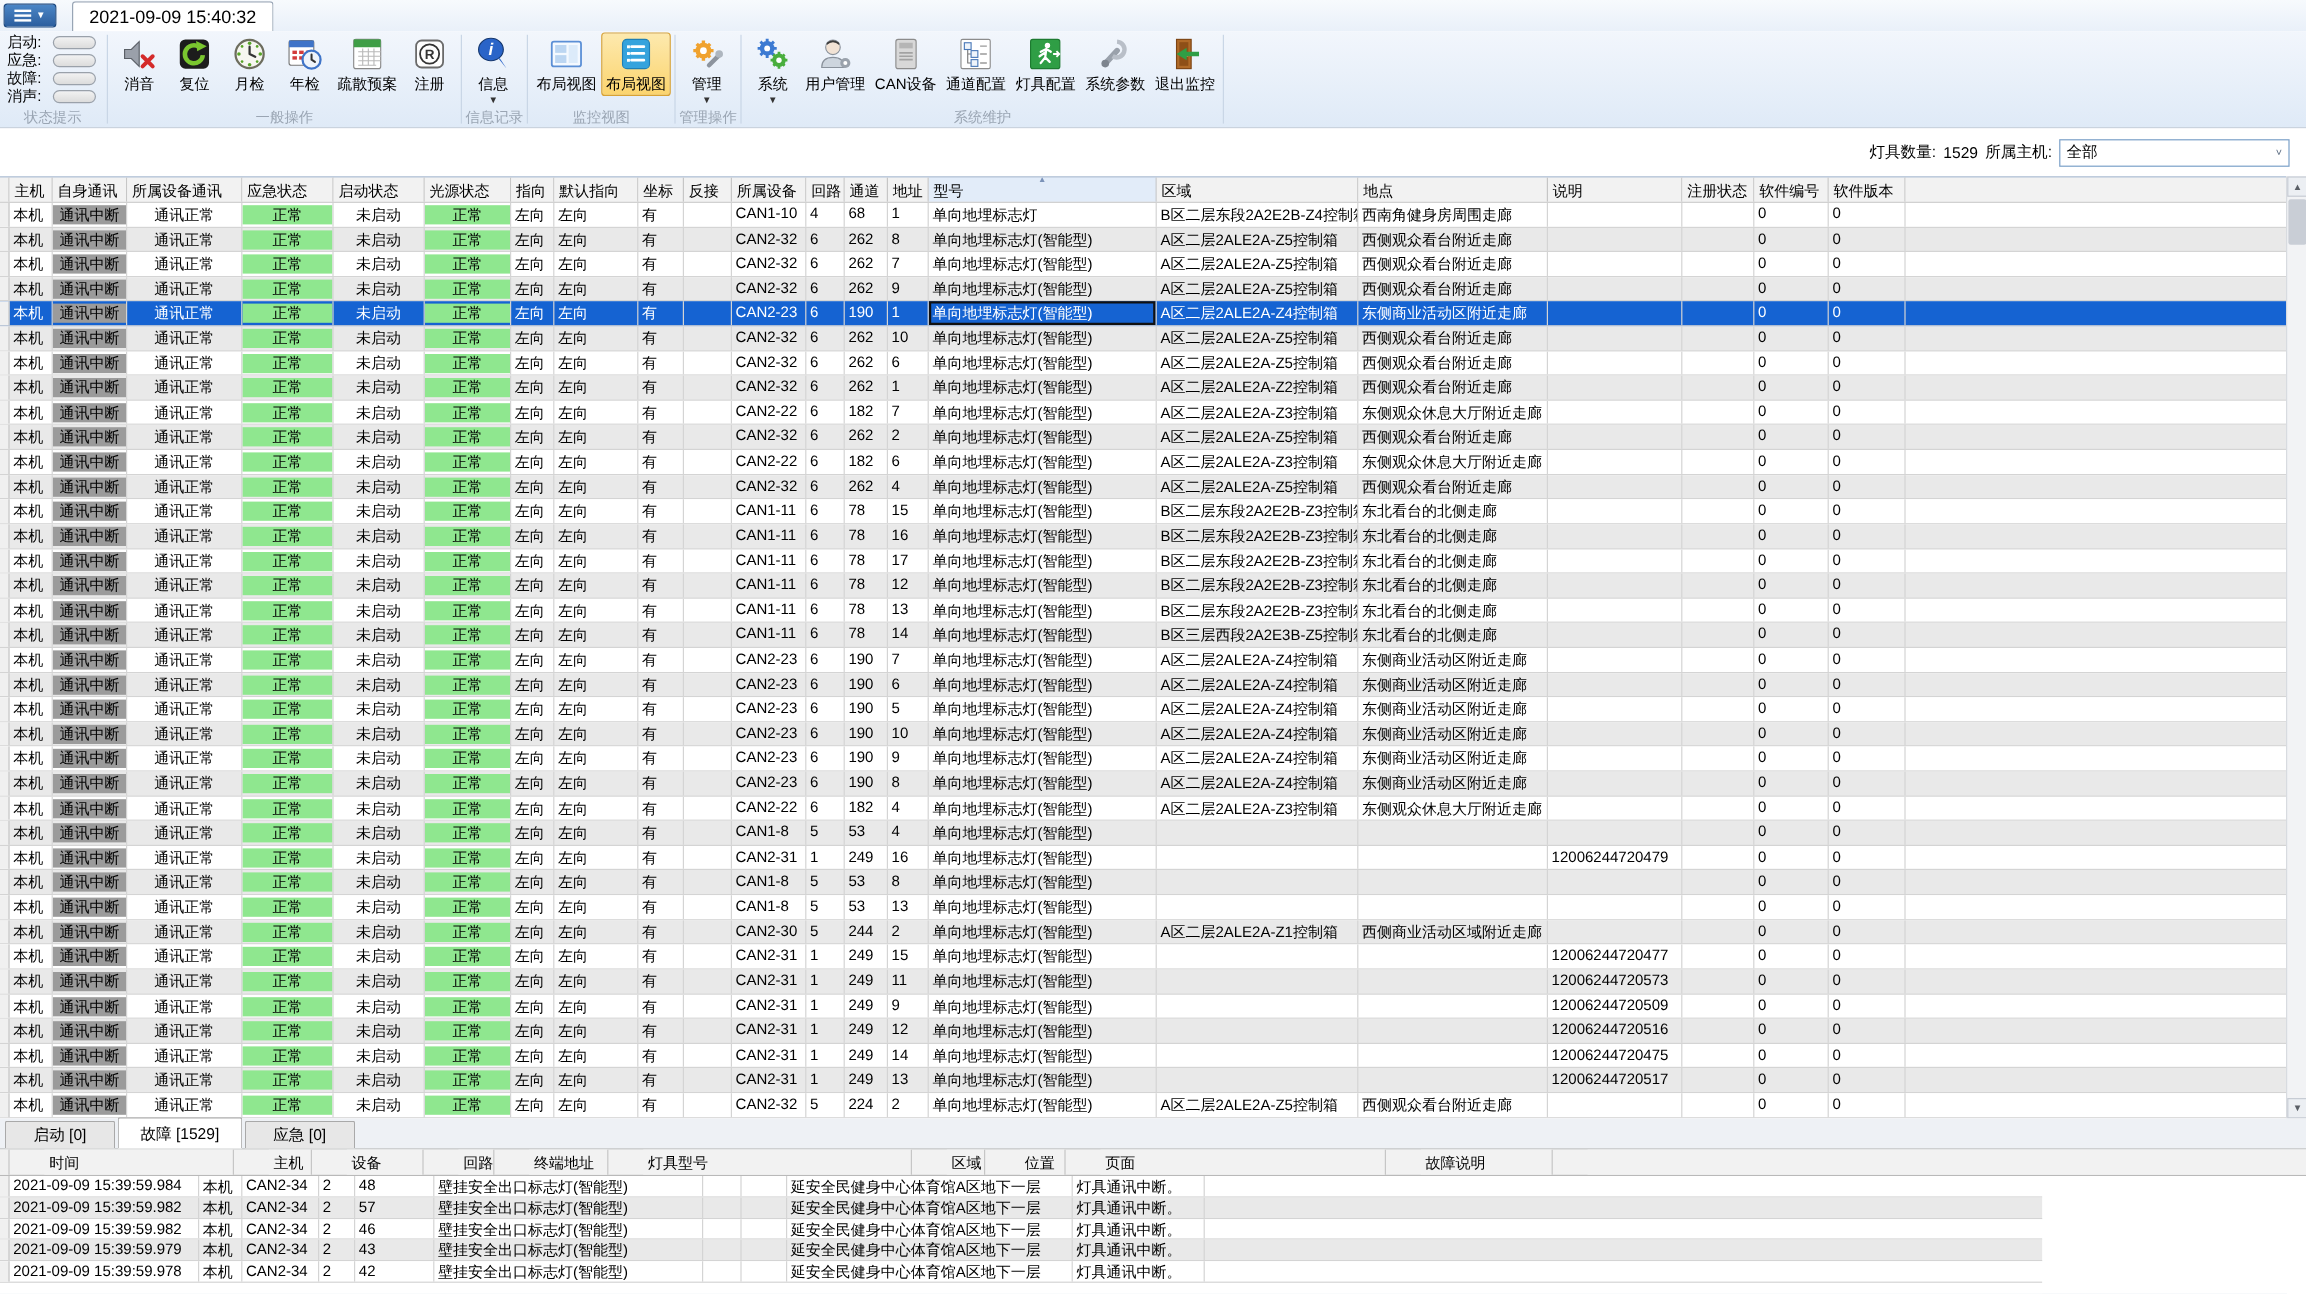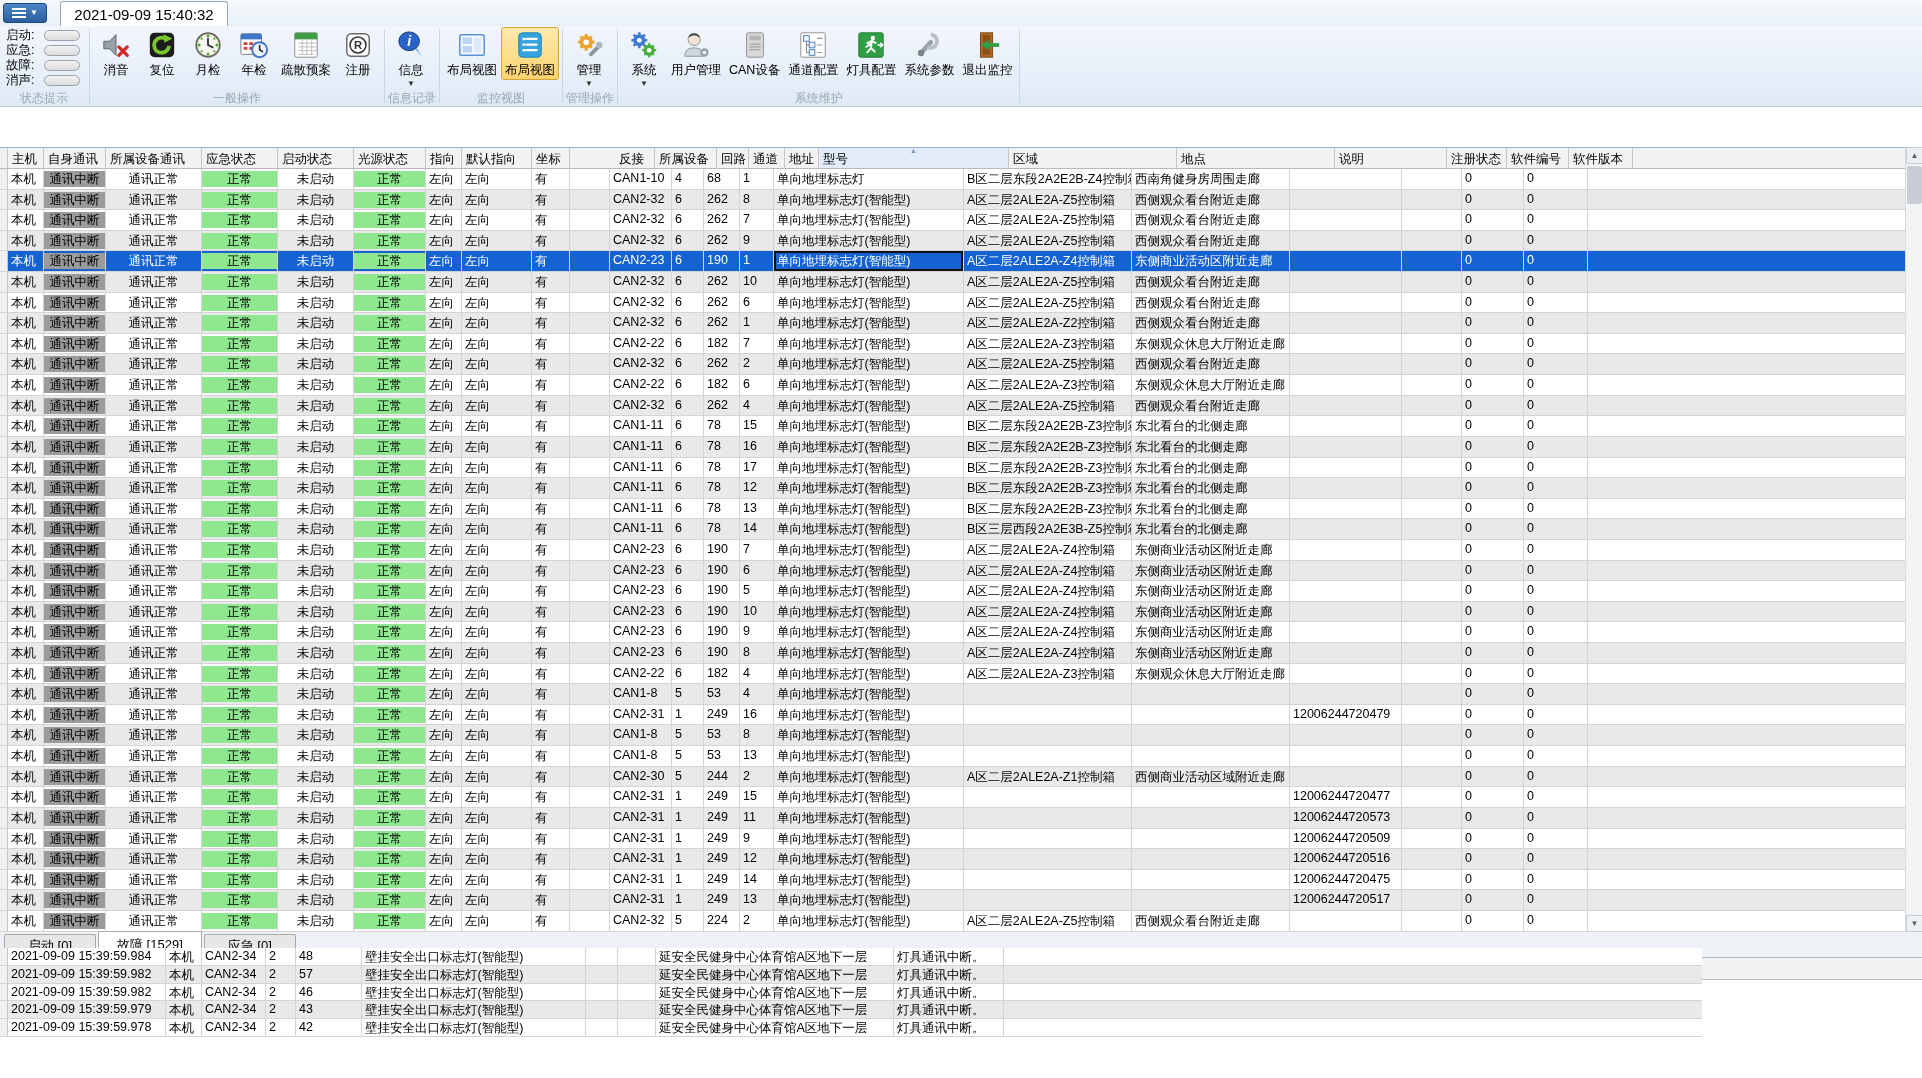--- a/index.html
+++ b/index.html
@@ -95,21 +95,21 @@
   #tabsbar{position:absolute;left:0;top:932px;width:1922px;height:26px;
     background:#eef1f5;display:flex;align-items:flex-end;padding-left:4px;border-bottom:1px solid #b9b9b9;}
   .tab{height:23px;min-width:92px;padding:0 18px;display:flex;align-items:center;justify-content:center;
     background:#e7e7e7;border:1px solid #a9a9a9;border-bottom:none;margin-right:2px;
     border-radius:2px 2px 0 0;font-size:13px;cursor:pointer;}
   .tab.active{background:#fff;height:26px;font-size:13px;}
 
   
   #fault-header{position:absolute;left:0;top:958px;width:1922px;height:22px;display:flex;
     background:var(--hdrbg);border-bottom:1px solid #b9b9b9;gap:29px;}
-  #fault-rows{position:absolute;left:0;top:948px;width:1702px;height:98px;overflow:hidden;background:#fff;}
+  #fault-rows{position:absolute;left:0;top:980px;width:1702px;height:98px;overflow:hidden;background:#fff;}
   .frow{display:flex;height:17.8px;border-bottom:1px solid var(--grid);background:#fff;}
   .frow.alt{background:var(--stripe);}
   .frow .cell{font-size:12.5px;padding-top:1px;}
 </style>
 </head>
 <body>
 
 <div id="app">
 
   <div id="titlebar">
@@ -356,33 +356,42 @@
                 </svg></span>
               <span class="blabel">退出监控</span>
             </div>
           </div>
           <div class="rlabel">系统维护</div>
         </div>
         <div class="rsep"></div>
       </div>
   </div>
 
+  <div id="filterbar">
+    <span class="ftext">灯具数量:</span>
+    <span class="ftext">1529</span>
+    <span class="ftext">所属主机:</span>
+    <div id="host-select">
+      <span class="val">全部</span>
+      <span class="chev">˅</span>
+    </div>
+  </div>
 
   <div id="main-header">
       <div class="corner"></div>
       <div class="hcell" style="width: 36px;">主机</div>
       <div class="hcell" style="width: 62px;">自身通讯</div>
       <div class="hcell" style="width: 96px;">所属设备通讯</div>
       <div class="hcell" style="width: 76px;">应急状态</div>
       <div class="hcell" style="width: 76px;">启动状态</div>
       <div class="hcell" style="width: 72px;">光源状态</div>
       <div class="hcell" style="width: 36px;">指向</div>
       <div class="hcell" style="width: 70px;">默认指向</div>
       <div class="hcell" style="width: 38px;">坐标</div>
-      <div class="hcell" style="width: 40px; margin-left: 45px;">反接</div>
+      <div class="hcell" style="width: 40px;">反接</div>
       <div class="hcell" style="width: 62px; font-family: Liberation Serif, serif;">所属设备</div>
       <div class="hcell" style="width: 32px;">回路</div>
       <div class="hcell" style="width: 36px;">通道</div>
       <div class="hcell" style="width: 34px;">地址</div>
       <div class="hcell sorted" style="width: 190px;">型号<span class="sortmark">▲</span></div>
       <div class="hcell" style="width: 168px;">区域</div>
       <div class="hcell" style="width: 158px;">地点</div>
       <div class="hcell" style="width: 112px;">说明</div>
       <div class="hcell" style="width: 60px;">注册状态</div>
       <div class="hcell" style="width: 62px;">软件编号</div>

